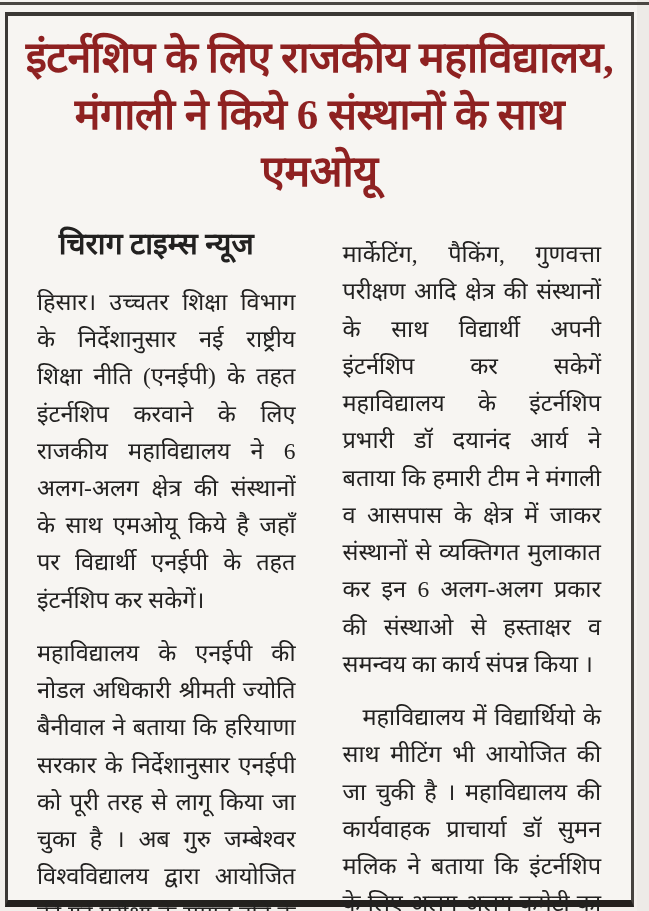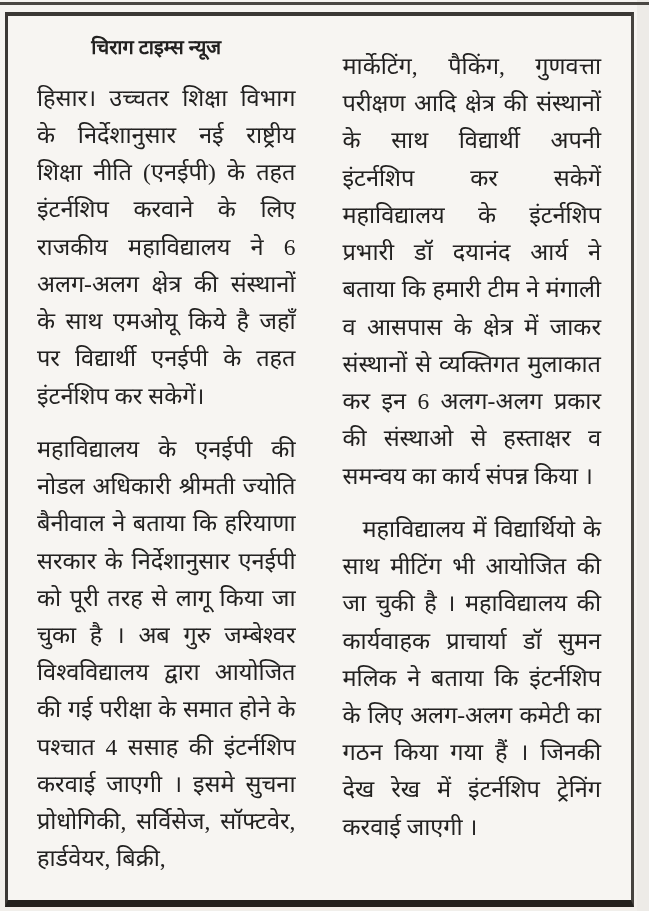--- a/index.html
+++ b/index.html
@@ -51,40 +51,44 @@
     flex:1 1 0;
     font-size:23.5px;
     line-height:1.585;
     color:#222120;
     text-align:justify;
     font-family:"Liberation Serif","DejaVu Serif",serif;
   }
   .byline{
     text-align:center;
     font-weight:700;
-    font-size:20px;
+    font-size:30px;
     margin:0 20px 2px 0;
   }
   .col p{margin:16px;}
   .dateline{font-weight:400;}
   .indent{text-indent:20px;}
   .muted-right-strip{
     position:absolute;top:0;bottom:0;right:0;width:12px;
     background:#edebe7;
   }
 </style>
 </head>
 <body>
 
 <div class="page">
   <div class="muted-right-strip"></div>
   <div class="rule-top-1"></div>
 
   <div class="clip-box">
 
+    <h1 class="headline">
+      <span class="hl-line">इंटर्नशिप के लिए राजकीय महाविद्यालय,</span>
+      <span class="hl-line">मंगाली ने किये 6 संस्थानों के साथ एमओयू</span>
+    </h1>
 
     <div class="body-wrap">
 
       <div class="col">
         <div class="byline">चिराग टाइम्स न्यूज</div>
         <p><span class="dateline">हिसार।</span><span> उच्चतर शिक्षा विभाग के निर्देशानुसार नई राष्ट्रीय शिक्षा नीति (एनईपी) के तहत इंटर्नशिप करवाने के लिए राजकीय महाविद्यालय ने 6 अलग-अलग क्षेत्र की संस्थानों के साथ एमओयू किये है  जहाँ पर विद्यार्थी एनईपी के तहत इंटर्नशिप कर सकेगें।</span></p>
         <p>महाविद्यालय के एनईपी की नोडल अधिकारी श्रीमती ज्योति बैनीवाल ने बताया कि हरियाणा सरकार के निर्देशानुसार एनईपी को पूरी तरह से लागू किया जा चुका है । अब गुरु जम्बेश्वर विश्वविद्यालय द्वारा आयोजित की गई परीक्षा के समात होने के पश्चात 4 ससाह की इंटर्नशिप करवाई जाएगी । इसमे सुचना प्रोधोगिकी, सर्विसेज, सॉफ्टवेर, हार्डवेयर, बिक्री,</p>
       </div>
 
       <div class="col">

